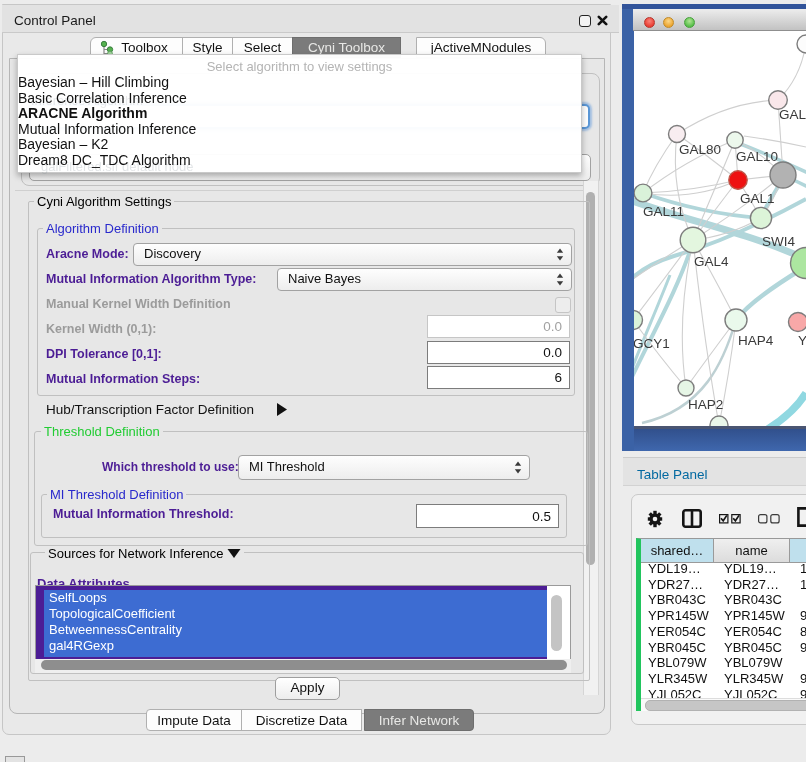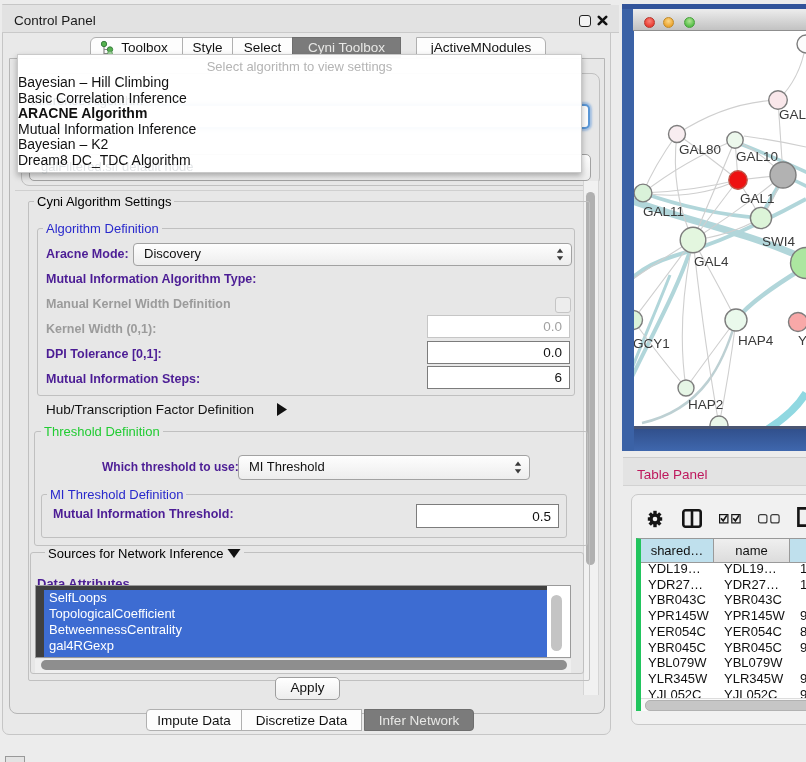--- a/index.html
+++ b/index.html
@@ -59,20 +59,27 @@
 
   <div class="lbl abs" style="left:43px;top:242px;">Aracne Mode:</div>
   <div class="combo" style="left:130px;top:238px;width:437px;height:21px;">
       <span class="tx">Discovery</span>
     <svg class="abs" style="right:7px;top:4px;" width="8" height="13" viewBox="0 0 8 13">
         <path d="M4 0.5 L7.2 4.8 L0.8 4.8 Z" fill="#3a3a3a"></path>
         <path d="M4 12.5 L7.2 8.2 L0.8 8.2 Z" fill="#3a3a3a"></path>
       </svg>
   </div>
   <div class="lbl abs" style="left:43px;top:267px;">Mutual Information Algorithm Type:</div>
+  <div class="combo" style="left:274px;top:263px;width:293px;height:21px;">
+      <span class="tx">Naive Bayes</span>
+    <svg class="abs" style="right:7px;top:4px;" width="8" height="13" viewBox="0 0 8 13">
+        <path d="M4 0.5 L7.2 4.8 L0.8 4.8 Z" fill="#3a3a3a"></path>
+        <path d="M4 12.5 L7.2 8.2 L0.8 8.2 Z" fill="#3a3a3a"></path>
+      </svg>
+  </div>
   <div class="lbl abs dis" style="left:43px;top:292px;">Manual Kernel Width Definition</div>
   <div class="abs" style="left:552px;top:292px;width:14px;height:14px;background:#ededed;border:1px solid #c5c5c5;border-radius:3px;"></div>
 
   <div class="lbl abs dis" style="left:43px;top:317px;">Kernel Width (0,1):</div>
   <div class="field" style="left:424px;top:310px;width:143px;height:23px;border-color:#c6c6c6;color:#a2a2a2;box-sizing:border-box;">
       <span class="tx">0.0</span>
     </div>
 
   <div class="lbl abs" style="left:43px;top:342px;">DPI Tolerance [0,1]:</div>
   <div class="field" style="left:424px;top:336px;width:143px;height:23px;border-color:#7c7c7c;box-sizing:border-box;">
@@ -107,21 +114,21 @@
   <div class="field" style="left:413px;top:499px;width:143px;height:24px;border-color:#7c7c7c;box-sizing:border-box;">
       <span class="tx" style="top:4px;">0.5</span>
     </div>
 
   <div class="grp" style="left:27px;top:547px;width:552px;height:120px;"></div>
   <div class="gtitle" style="left:42px;top:541px;">Sources for Network Inference <svg style="vertical-align:-1px;" width="14" height="11" viewBox="0 0 14 11">
         <path d="M0.5 1 L13.5 1 L7 10 Z" fill="#111"></path>
       </svg></div>
   <div class="lbl abs" style="left:34px;top:563px;font-size:13px;margin-top:8px;">Data Attributes</div>
 
-  <div class="abs" style="left:32px;top:580px;width:536px;height:73px;background:#404040;border:1px solid #9a9a9a;box-sizing:border-box;overflow:hidden;">
+  <div class="abs" style="left:32px;top:580px;width:536px;height:85px;background:#4c1d95;border:1px solid #9a9a9a;box-sizing:border-box;overflow:hidden;">
     <div class="abs" style="left:8px;top:4px;width:503px;height:67px;background:#3d6cd2;"></div>
     <div class="abs" style="left:13px;top:4px;font-size:13px;color:#fff;line-height:16px;white-space:pre;">SelfLoops
 TopologicalCoefficient
 BetweennessCentrality
 gal4RGexp</div>
     <div class="abs" style="left:511px;top:0;width:25px;height:73px;background:#fff;"></div>
     <div class="abs" style="left:515px;top:9px;width:11px;height:56px;background:#c4c4c4;border-radius:6px;"></div>
   </div>
 
   <div class="abs" style="left:32px;top:654px;width:536px;height:14px;background:#efefef;"></div>
@@ -229,21 +236,21 @@
         <text x="164" y="314">Y</text>
         <text x="54" y="378">HAP2</text>
       </g>
     </svg>
   </div>
   <div class="abs" style="left:12px;top:422px;width:172px;height:3px;background:#4a5572;"></div>
   <div class="abs" style="left:12px;top:425px;width:172px;height:22px;background:linear-gradient(#31508c,#3f67ad);"></div>
 </div>
 
 <div class="abs" style="left:623px;top:457px;width:183px;height:29px;background:#e3e3e3;border-top:1px solid #cccccc;border-bottom:1px solid #d2d2d2;box-sizing:border-box;">
-  <div class="abs" style="left:14px;top:9px;font-size:13.5px;color:#be185d;">Table Panel</div>
+  <div class="abs" style="left:14px;top:9px;font-size:13.5px;color:#0369a1;">Table Panel</div>
 </div>
 
 <div class="abs" style="left:631px;top:494px;width:185px;height:231px;background:#f1f1f1;border:1px solid #c9c9c9;border-radius:7px 0 0 7px;box-sizing:border-box;">
   
   <svg class="abs" style="left:15px;top:15px;" width="16" height="18" viewBox="0 0 16 18">
     <g fill="#151515">
       <circle cx="8" cy="9" r="5.6"></circle>
       <g>
         <rect x="6.3" y="0.8" width="3.4" height="3.4"></rect>
         <rect x="6.3" y="13.8" width="3.4" height="3.4"></rect>

